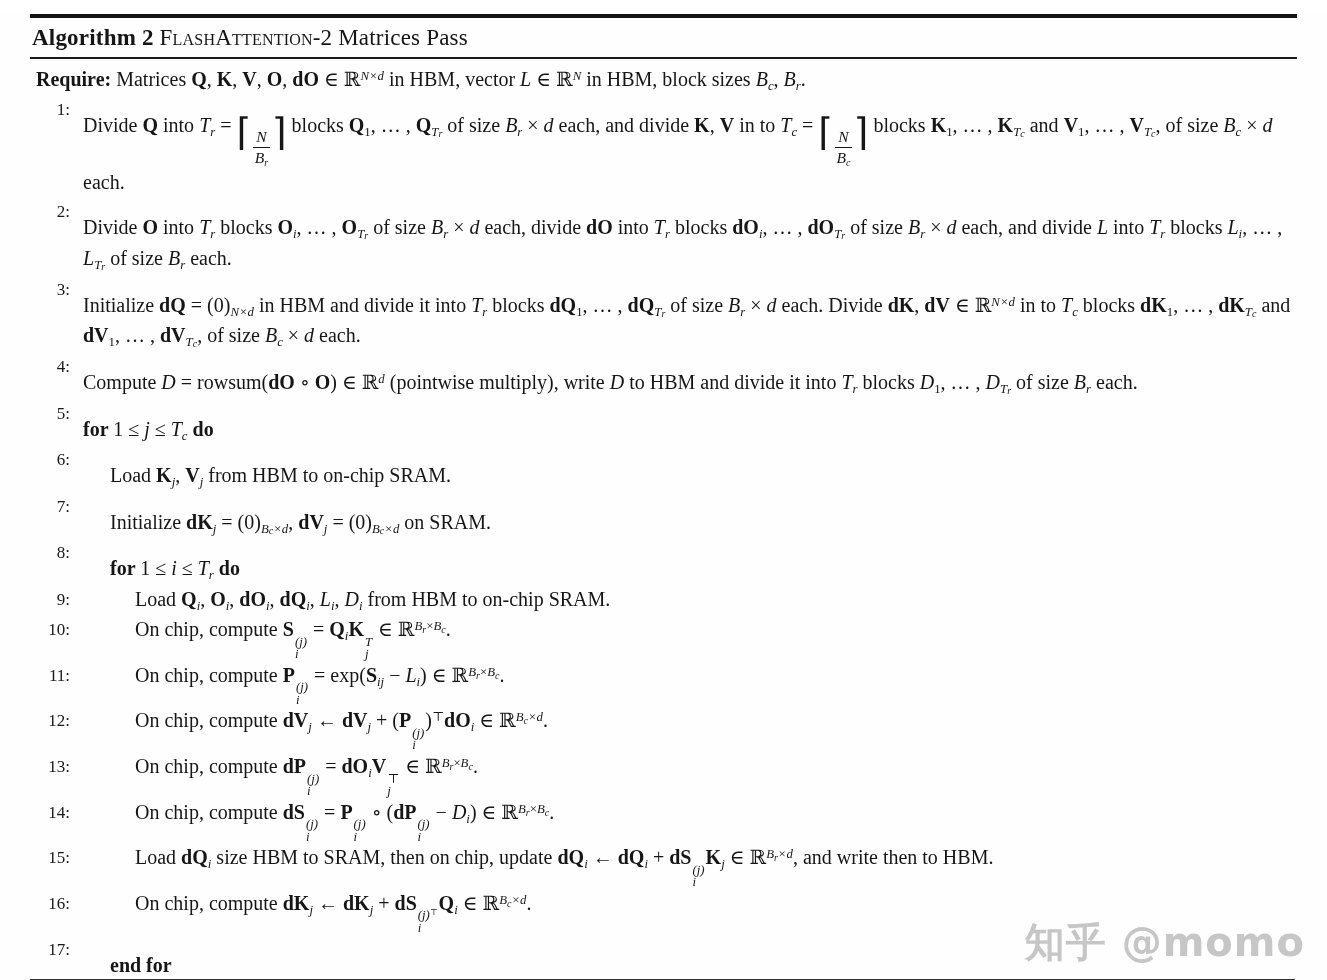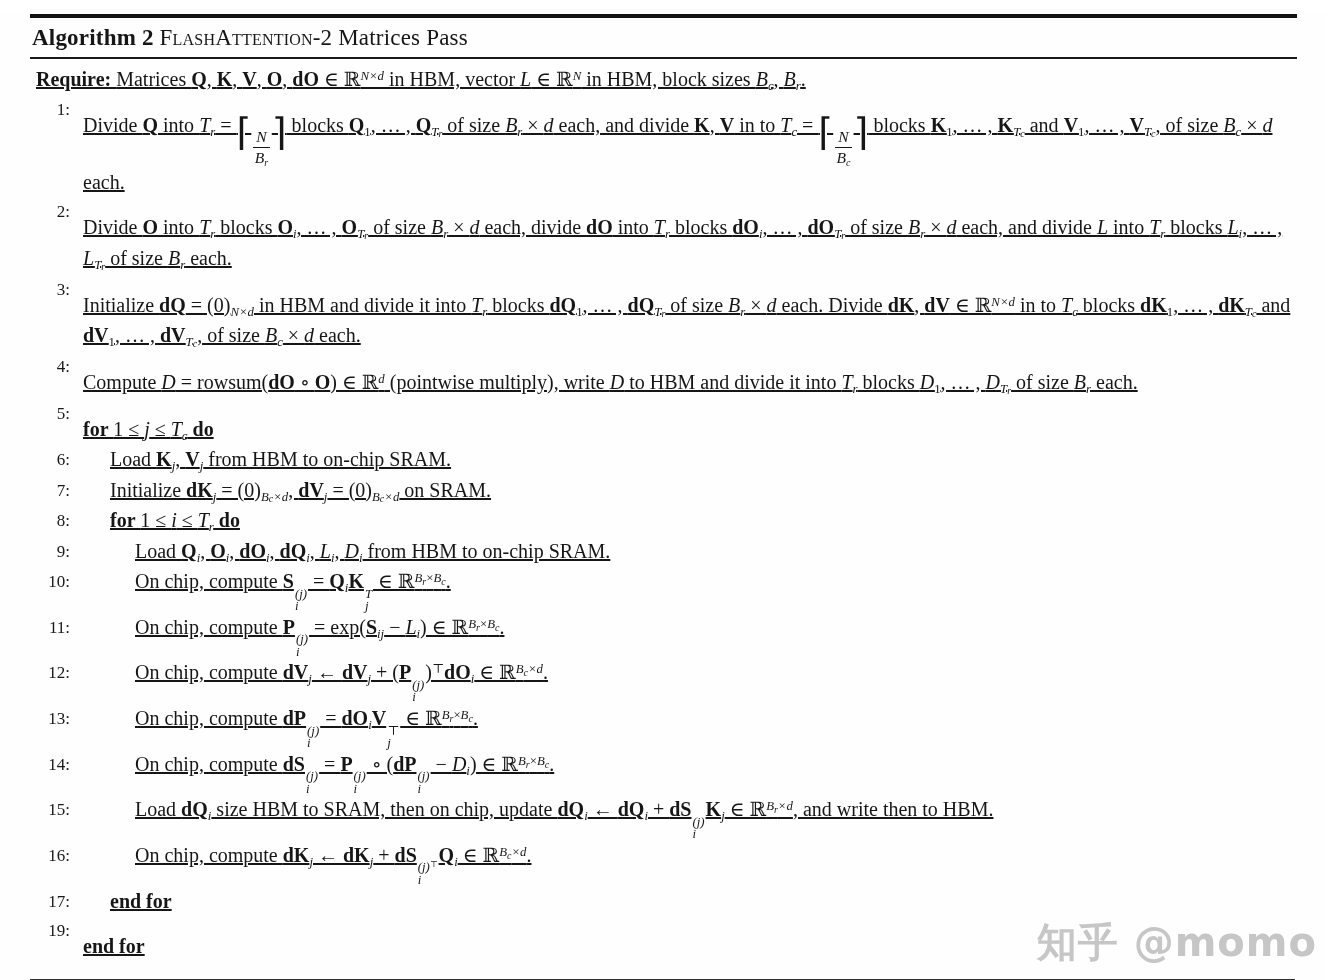--- a/index.html
+++ b/index.html
@@ -11,23 +11,23 @@
     font-size:20px;
   }
   .page { position:relative; width:1327px; height:980px; background:#fefefe; }
   .toprule { margin:14px 30px 0 30px; border-top:4px solid #141414; }
   .midrule { margin:0 30px; border-top:2px solid #1a1a1a; }
   .bottomrule { position:absolute; left:30px; right:32px; bottom:13px; border-top:2.5px solid #2e2e2e; }
   .algo-title { padding:7px 30px 6px 32px; font-size:23px; letter-spacing:.2px; }
   .algo-body { padding:6px 26px 0 36px; line-height:1.45; }
   .row { display:flex; align-items:flex-start; }
   .gutter { flex:none; width:34px; text-align:right; font-size:17px; padding-top:3px; color:#191919; }
-  .content { flex:1;text-decoration:underline; }
+  .content { flex:1; }
   .ind0 .content { padding-left:13px;margin-top:16px; }
-  .ind1 .content { padding-left:40px; }
+  .ind1 .content { padding-left:40px;margin-top:16px; }
   .ind2 .content { padding-left:65px; }
   .req { padding-left:0; }
   
   .rm { font-style:normal; }
   .it { font-style:italic; }
   .bf { font-weight:bold; }
   .mbf { font-weight:bold; font-style:normal; }
   .sc { font-variant:small-caps; }
   .sub { font-size:0.64em; vertical-align:-0.3em; }
   .sup { font-size:0.64em; vertical-align:0.5em; }
@@ -35,21 +35,21 @@
   .supsub { font-size:0.5em; vertical-align:0.3em; }
   .sub.it,.sup.it,.subsub.it,.supsub.it { font-style:italic; }
   .ss { display:inline-flex; flex-direction:column; align-items:flex-start; justify-content:center;
         vertical-align:-0.48em; line-height:1; margin:0 1px; }
   .ss-sup,.ss-sub { display:block; font-size:0.64em; line-height:0.98; }
   .frac { display:inline-flex; flex-direction:column; align-items:center; vertical-align:-0.62em;
           font-size:0.78em; line-height:1.15; margin:0 2px; }
   .frac .num { border-bottom:1.5px solid #161616; padding:0 3px 1px 3px; }
   .frac .den { padding-top:1px; }
   .ceil { font-size:1.9em; line-height:0; vertical-align:-0.33em; font-family:"DejaVu Sans",sans-serif; font-weight:300; }
-  .watermark { position:absolute; right:10px; bottom:24px; font-size:40px;
+  .watermark { position:absolute; right:22px; bottom:24px; font-size:40px;
                font-family:"DejaVu Sans","Liberation Sans",sans-serif; font-weight:bold; letter-spacing:1px; }
 </style>
 </head>
 <body>
 
 <div class="page">
   <div class="toprule"></div>
   <div class="algo-title"><span class="bf">Algorithm 2 </span><span class="sc">FlashAttention-2</span><span class="rm"> Matrices Pass</span></div>
   <div class="midrule"></div>
   <div class="algo-body">

